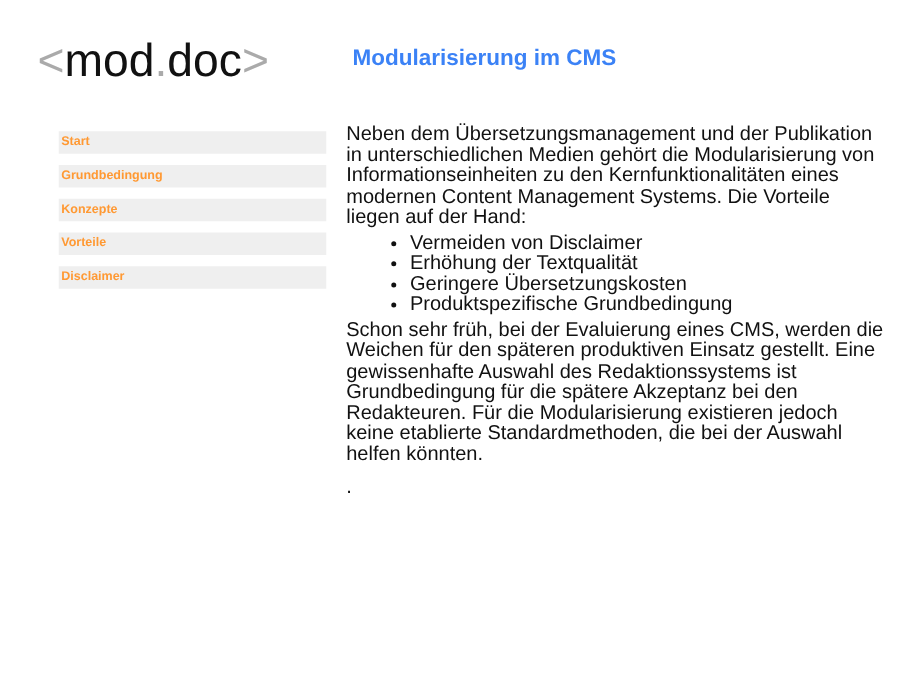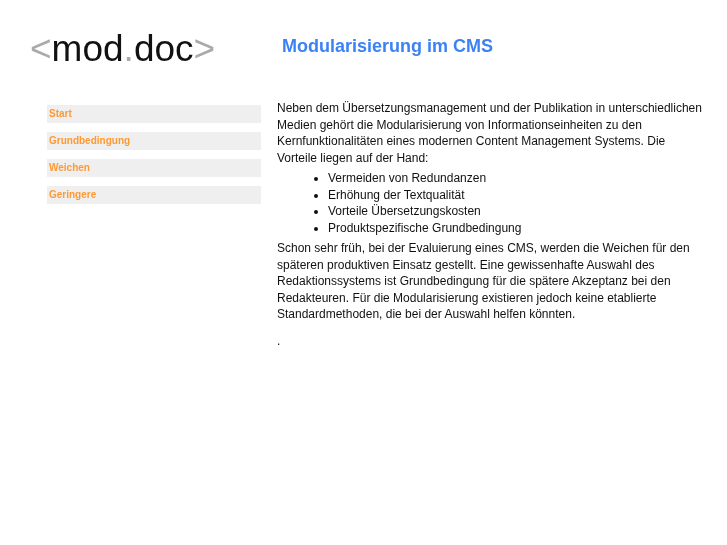--- a/index.html
+++ b/index.html
@@ -2,43 +2,44 @@
 <html><head>
 <meta charset="utf-8">
 <style>
   html, body { margin: 0; padding: 0; background: #ffffff; }
   body { width: 727px; height: 545px; position: relative; overflow: hidden; font-family: "Liberation Sans", "DejaVu Sans", sans-serif; }
   .logo { position: absolute; left: 30px; top: 27px; font-family: Liberation Sans, sans-serif; font-size: 37px; color: #111; letter-spacing: 0px; line-height: 44px; white-space: nowrap; }
   .logo .g { color: #aaaaaa; }
   .nav { position: absolute; left: 23px; top: 105px; width: 214px; margin-left: 24px; }
   .nav-item { display: block; height: 18px; background: #efefef; margin-bottom: 9px; box-sizing: border-box; padding-left: 2px; font-size: 10px; font-weight: bold; color: #ff9933; line-height: 18px; text-decoration: none; cursor: pointer; }
   .title { position: absolute; left: 282px; top: 35px; margin: 0; font-size: 18px; font-weight: bold; color: #3b82f6; line-height: 22px; }
-  .content { position: absolute; left: 277px; top: 100px; width: 430px; font-size: 12px; line-height: 16.5px; color: #111; }
+  .content { position: absolute; left: 277px; top: 100px; width: 430px; font-size: 16px; line-height: 16.5px; color: #111; }
   .content p { margin: 0; }
   .content ul { margin: 4px 0 4px 0; padding-left: 51px; list-style: disc; }
   .content li { line-height: 16.5px; }
   .dot { margin-top: 10px !important; }
 </style>
 </head>
 <body>
 
 <div class="logo"><span class="g">&lt;</span><span>mod</span><span class="g">.</span><span>doc</span><span class="g">&gt;</span></div>
 
 <nav class="nav">
   <a class="nav-item">Start</a>
   <a class="nav-item">Grundbedingung</a>
-  <a class="nav-item">Weichen</a>
-  <a class="nav-item">Geringere</a>
+  <a class="nav-item">Konzepte</a>
+  <a class="nav-item">Vorteile</a>
+  <a class="nav-item">Disclaimer</a>
 </nav>
 
 <h1 class="title">Modularisierung im CMS</h1>
 
 <div class="content">
   <p>Neben dem Übersetzungsmanagement und der Publikation in unterschiedlichen Medien gehört die Modularisierung von Informationseinheiten zu den Kernfunktionalitäten eines modernen Content Management Systems. Die Vorteile liegen auf der Hand:</p>
   <ul>
-    <li>Vermeiden von Redundanzen</li>
+    <li>Vermeiden von Disclaimer</li>
     <li>Erhöhung der Textqualität</li>
-    <li>Vorteile Übersetzungskosten</li>
+    <li>Geringere Übersetzungskosten</li>
     <li>Produktspezifische Grundbedingung</li>
   </ul>
   <p>Schon sehr früh, bei der Evaluierung eines CMS, werden die Weichen für den späteren produktiven Einsatz gestellt. Eine gewissenhafte Auswahl des Redaktionssystems ist Grundbedingung für die spätere Akzeptanz bei den Redakteuren. Für die Modularisierung existieren jedoch keine etablierte Standardmethoden, die bei der Auswahl helfen könnten.</p>
   <p class="dot">.</p>
 </div>
 
 </body></html>

